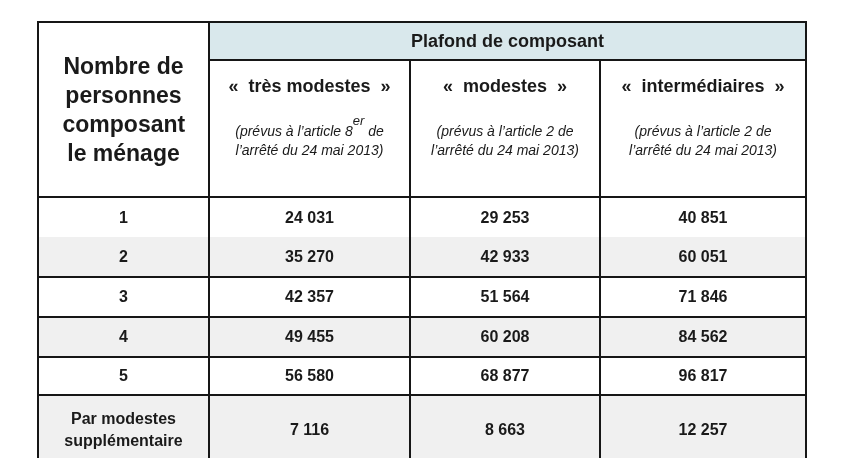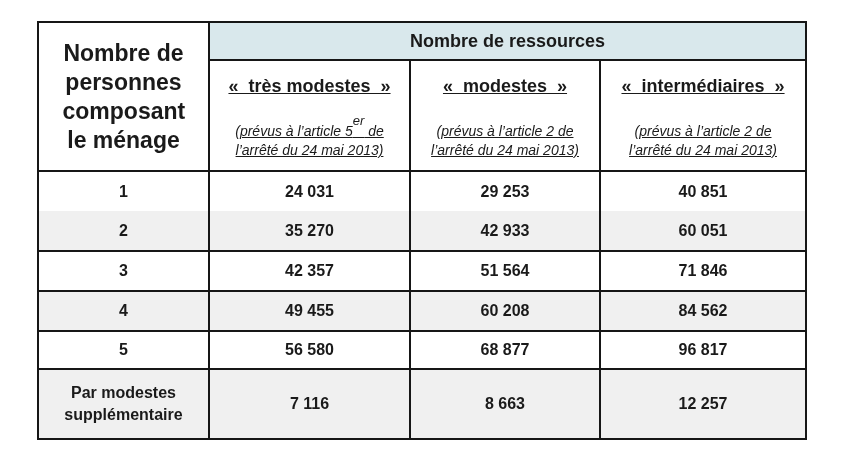--- a/index.html
+++ b/index.html
@@ -49,24 +49,23 @@
     line-height:29px;
   }
   td.corner-cell .corner-text{max-width:122px;margin:0 auto;}
   td.group-header-cell{
     height:38px;
     background:var(--blue);
     font-weight:bold;
     font-size:18px;
   }
   tr.col-header-row td{
-    height:111px;
+    height:137px;
     vertical-align:top;
     background:#ffffff;
-    text-decoration:underline;
   }
   .col-label{
     margin-top:14px;
     font-weight:bold;
     font-size:18px;
     line-height:22px;
   }
   .col-note{
     margin-top:25px;
     font-style:italic;
@@ -102,27 +101,27 @@
       <col class="c0">
         <col class="c1">
         <col class="c2">
         <col class="c3">
     </colgroup>
     <tbody>
       <tr>
         <td rowspan="2" class="corner-cell">
           <div class="corner-text">Nombre de personnes composant le ménage</div>
         </td>
-        <td colspan="3" class="group-header-cell">Nombre de ressources</td>
+        <td colspan="3" class="group-header-cell">Plafond de composant</td>
       </tr>
 
       <tr class="col-header-row">
         <td>
           <div class="col-label">«&nbsp;&nbsp;très modestes&nbsp;&nbsp;»</div>
-          <div class="col-note"><span>(prévus à l’article 5</span><sup>er</sup><span> de</span><span class="note-line2">l’arrêté du 24 mai 2013)</span></div>
+          <div class="col-note"><span>(prévus à l’article 8</span><sup>er</sup><span> de</span><span class="note-line2">l’arrêté du 24 mai 2013)</span></div>
         </td>
         <td>
           <div class="col-label">«&nbsp;&nbsp;modestes&nbsp;&nbsp;»</div>
           <div class="col-note"><span>(prévus à l’article 2 de</span><sup></sup><span></span><span class="note-line2">l’arrêté du 24 mai 2013)</span></div>
         </td>
         <td>
           <div class="col-label">«&nbsp;&nbsp;intermédiaires&nbsp;&nbsp;»</div>
           <div class="col-note"><span>(prévus à l’article 2 de</span><sup></sup><span></span><span class="note-line2">l’arrêté du 24 mai 2013)</span></div>
         </td>
       </tr>

